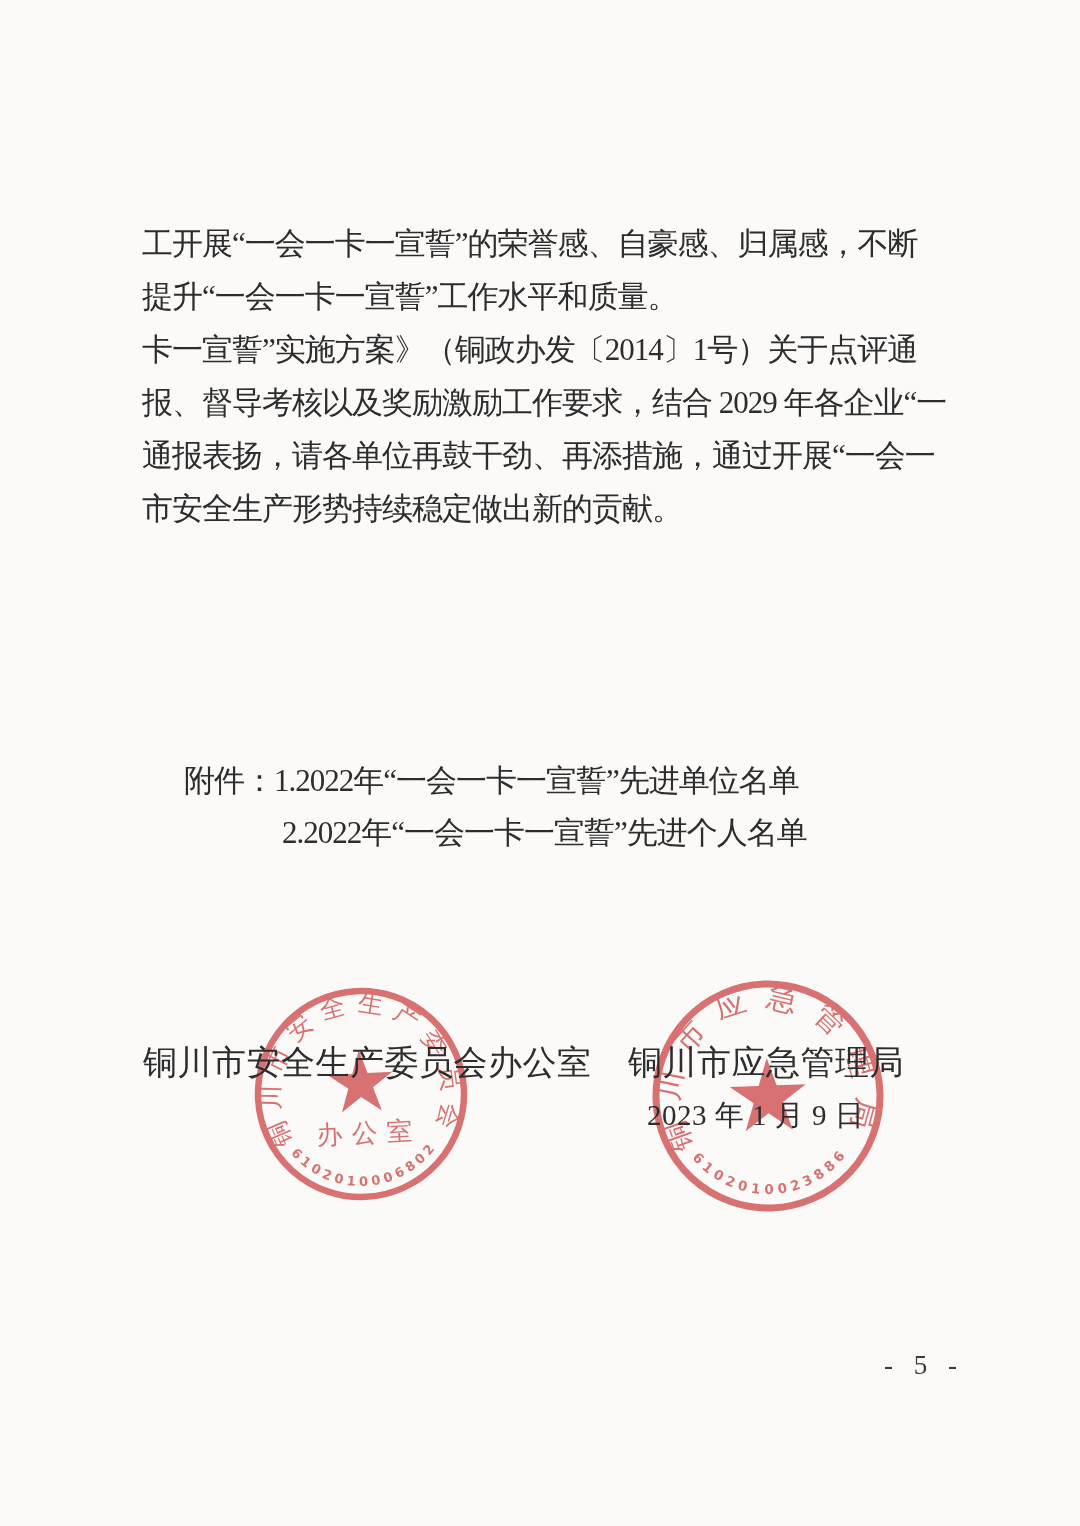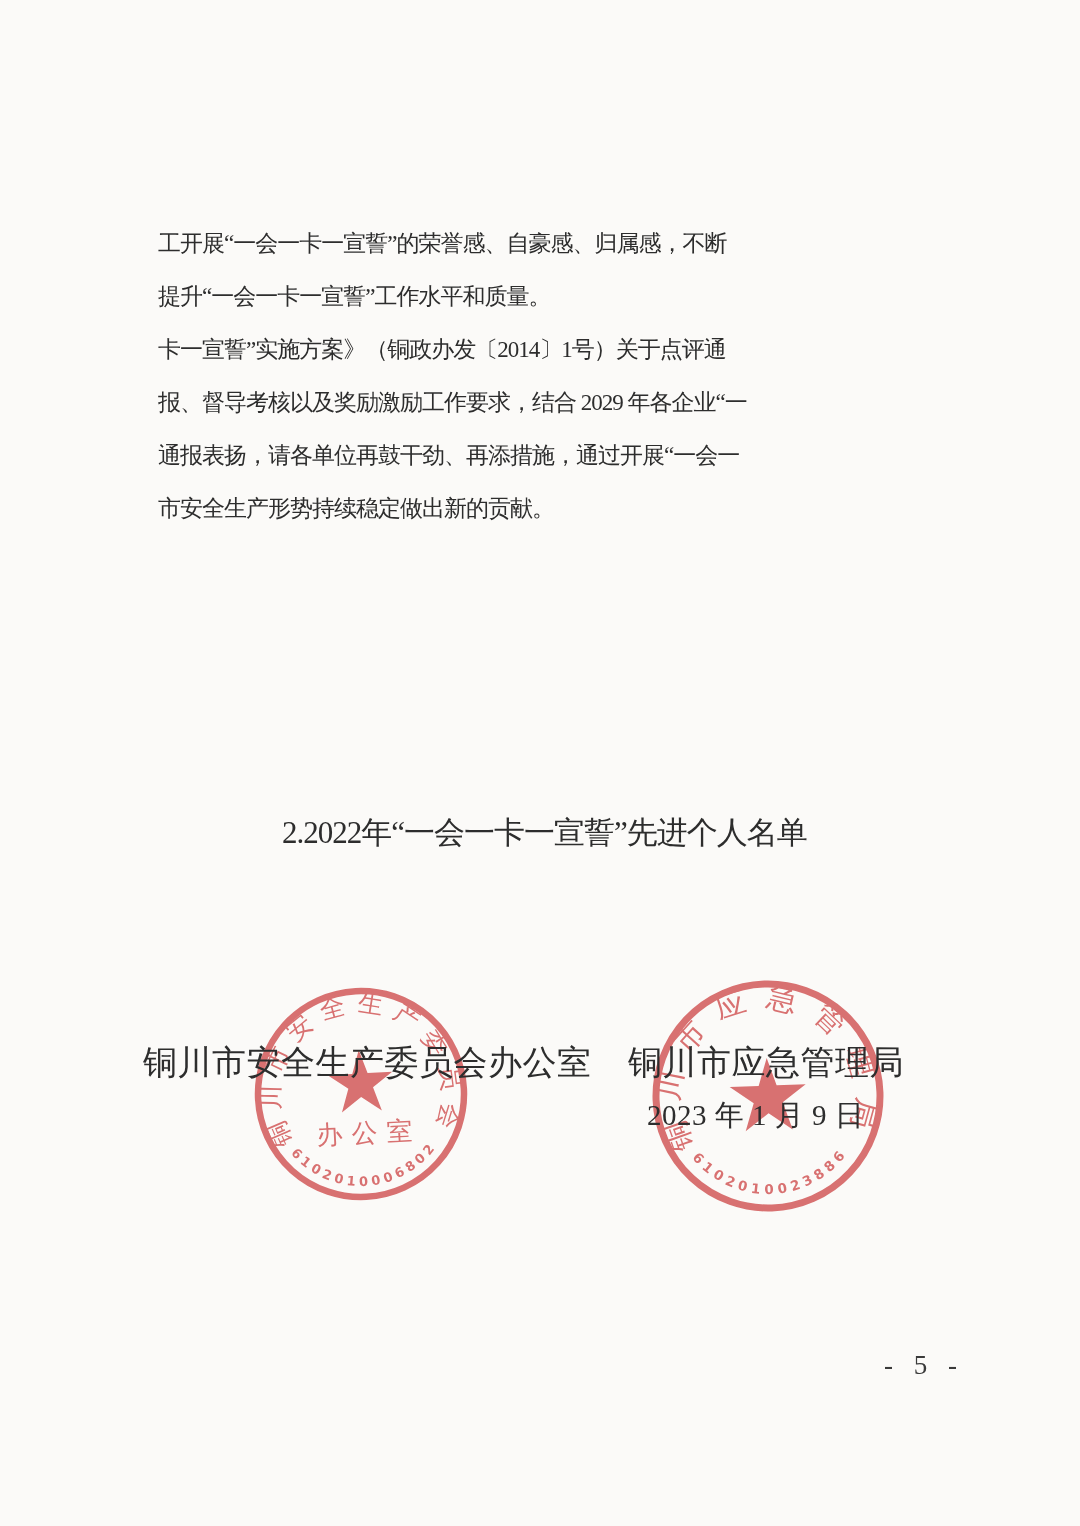--- a/index.html
+++ b/index.html
@@ -16,24 +16,23 @@
   .body-text {
     position: absolute;
     left: 142px;
     top: 217px;
     width: 830px;
     z-index: 3;
   }
   .line {
     height: 53px;
     line-height: 53px;
-    font-size: 23px;
+    font-size: 31px;
     letter-spacing: -1px;
     white-space: nowrap;
-    margin-left: 16px;
   }
   .line.indent { padding-left: 58px; }
   .attach-line {
     position: absolute;
     z-index: 3;
     font-size: 31px;
     letter-spacing: -1px;
     white-space: nowrap;
   }
   .attach-line.first { left: 184px; top: 760px; }
@@ -75,20 +74,23 @@
 
   <div class="body-text">
     <div class="line">工开展“一会一卡一宣誓”的荣誉感、自豪感、归属感，不断</div>
     <div class="line">提升“一会一卡一宣誓”工作水平和质量。</div>
     <div class="line">卡一宣誓”实施方案》（铜政办发〔2014〕1号）关于点评通</div>
     <div class="line">报、督导考核以及奖励激励工作要求，结合 2029 年各企业“一</div>
     <div class="line">通报表扬，请各单位再鼓干劲、再添措施，通过开展“一会一</div>
     <div class="line">市安全生产形势持续稳定做出新的贡献。</div>
   </div>
 
+  <div class="attach-line first">
+    <span>附件：</span><span>1.2022年“一会一卡一宣誓”先进单位名单</span>
+  </div>
   <div class="attach-line second">
     <span>2.2022年“一会一卡一宣誓”先进个人名单</span>
   </div>
 
   <svg class="seal left" width="220" height="220" viewBox="0 0 220 220">
     <defs>
       <path id="lsArc" d="M 42.8 157.1 A 82 82 0 1 1 177.2 157.1" fill="none"></path>
       <path id="lsNum" d="M 34.7 162.8 A 92 92 0 0 0 185.3 162.8" fill="none"></path>
     </defs>
     <circle cx="110" cy="110" r="103" fill="none" stroke="#d45f5f" stroke-width="6.5"></circle>

